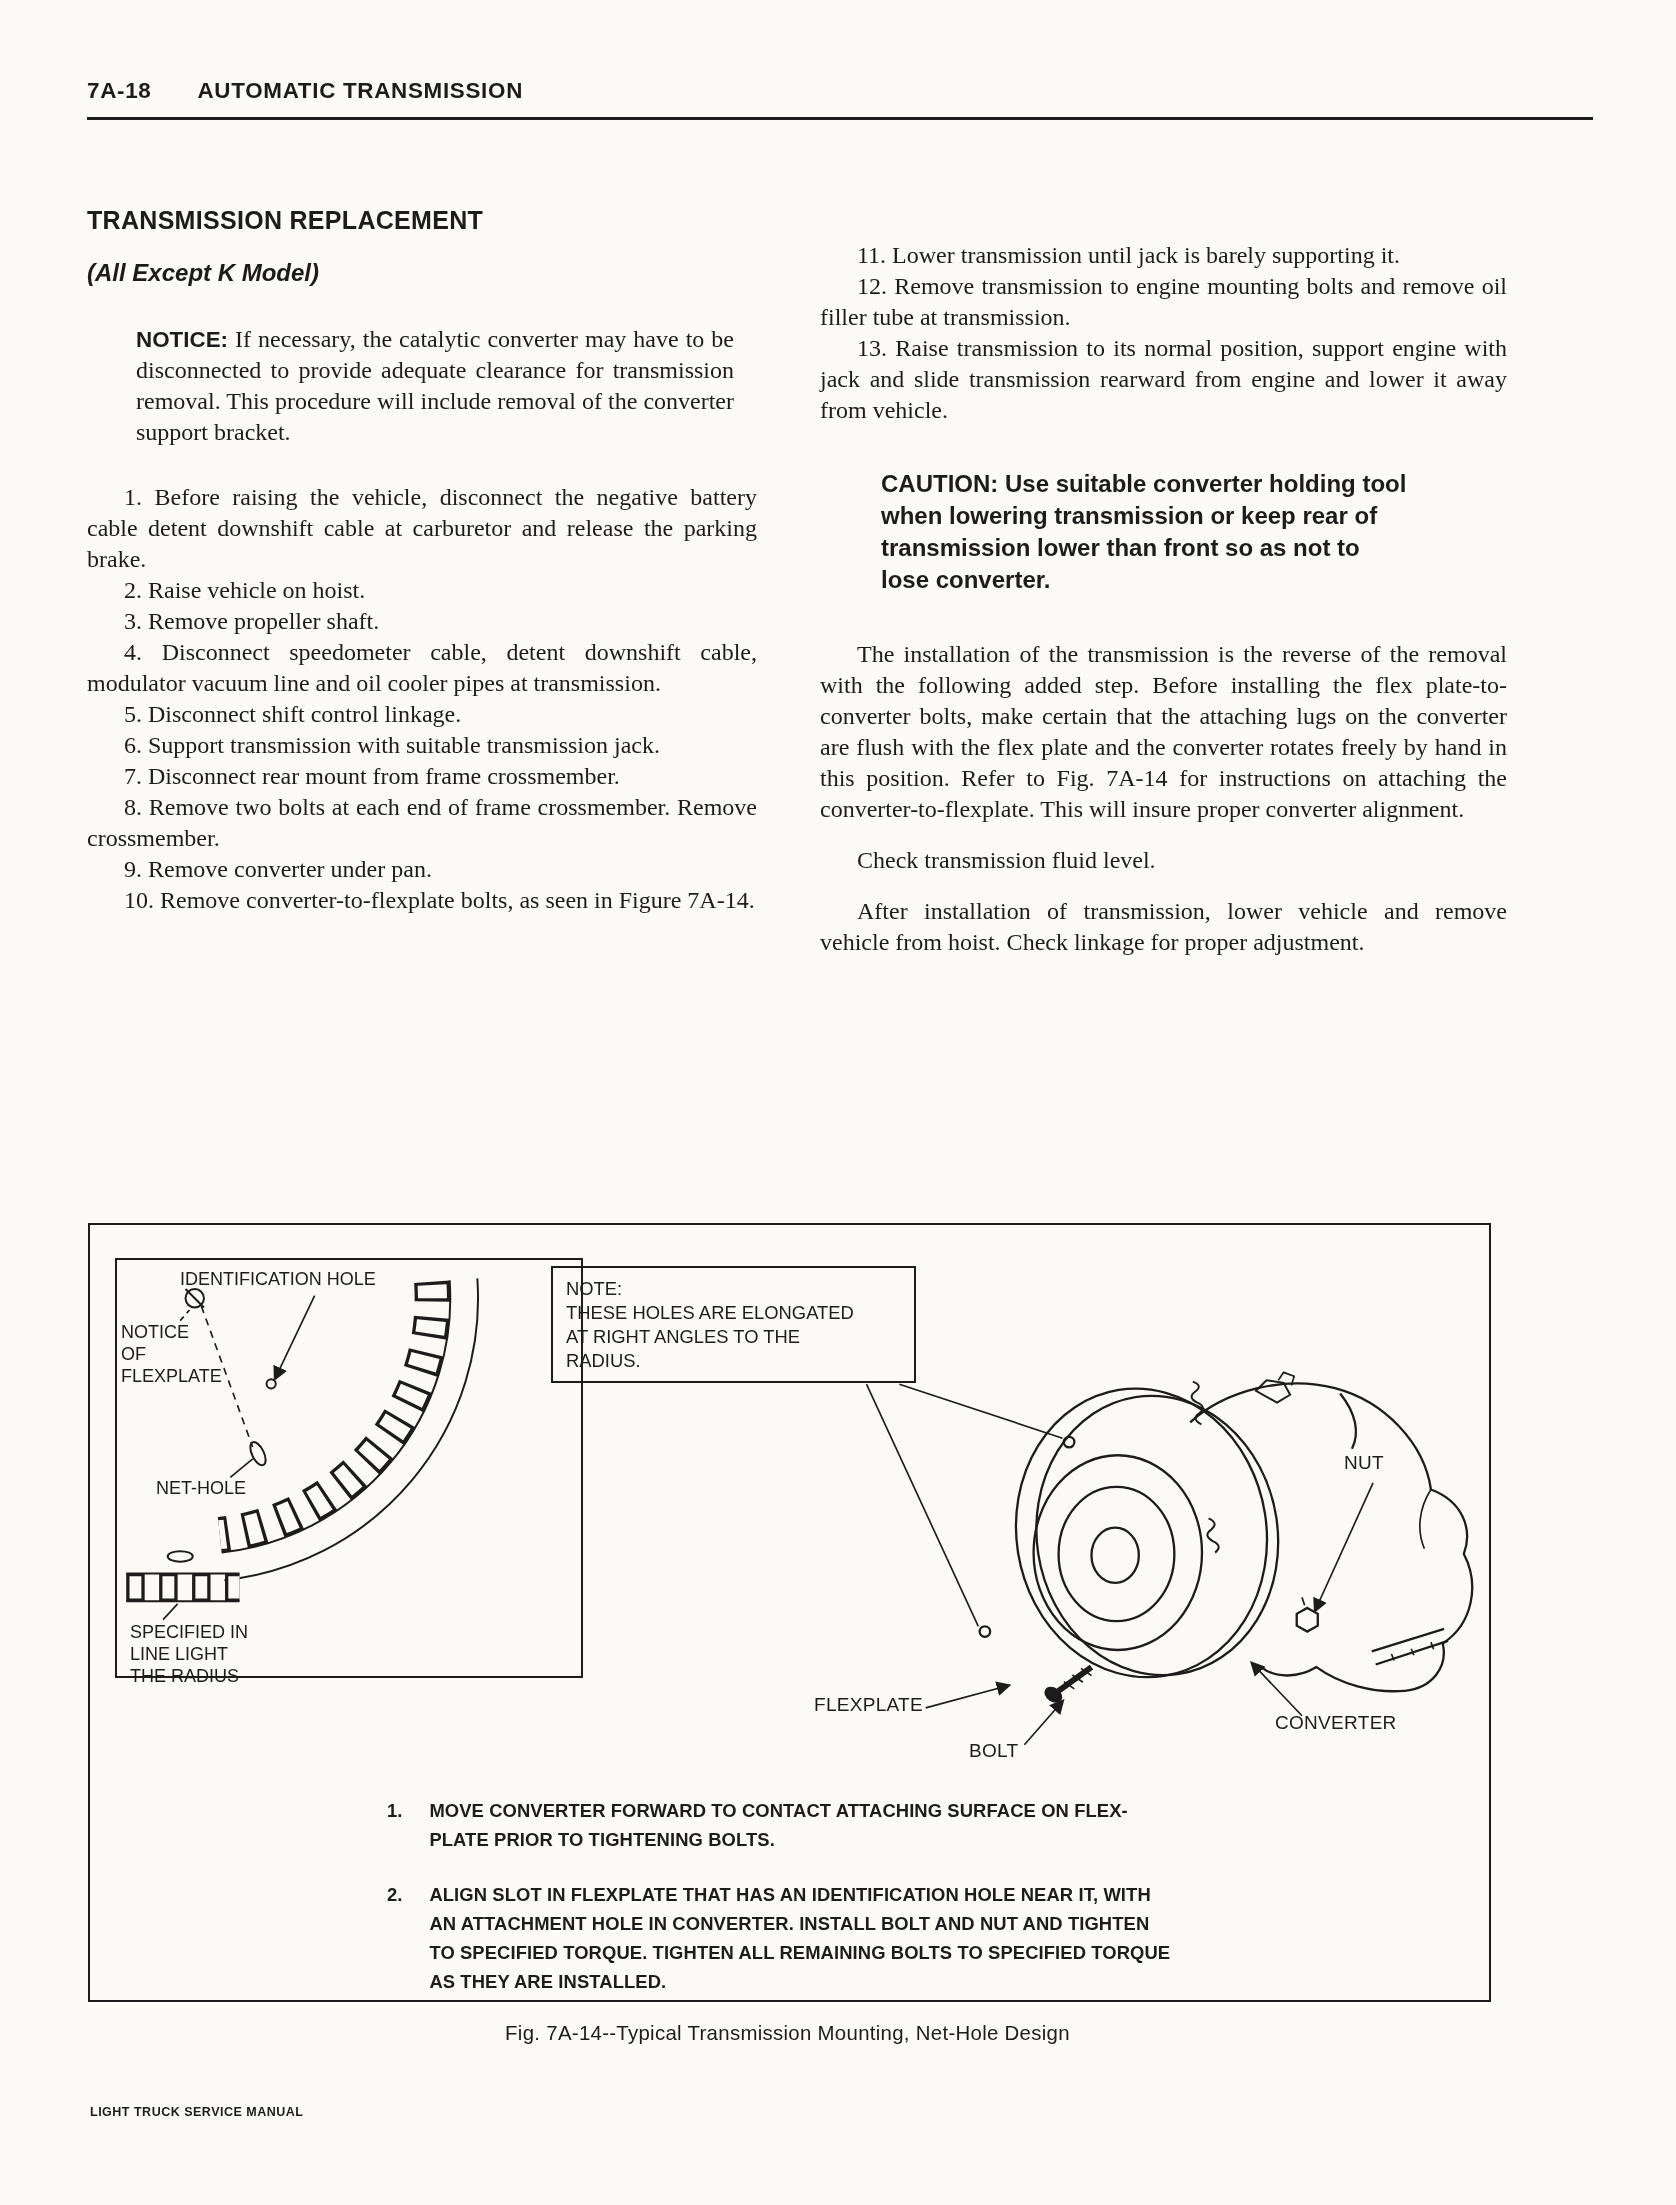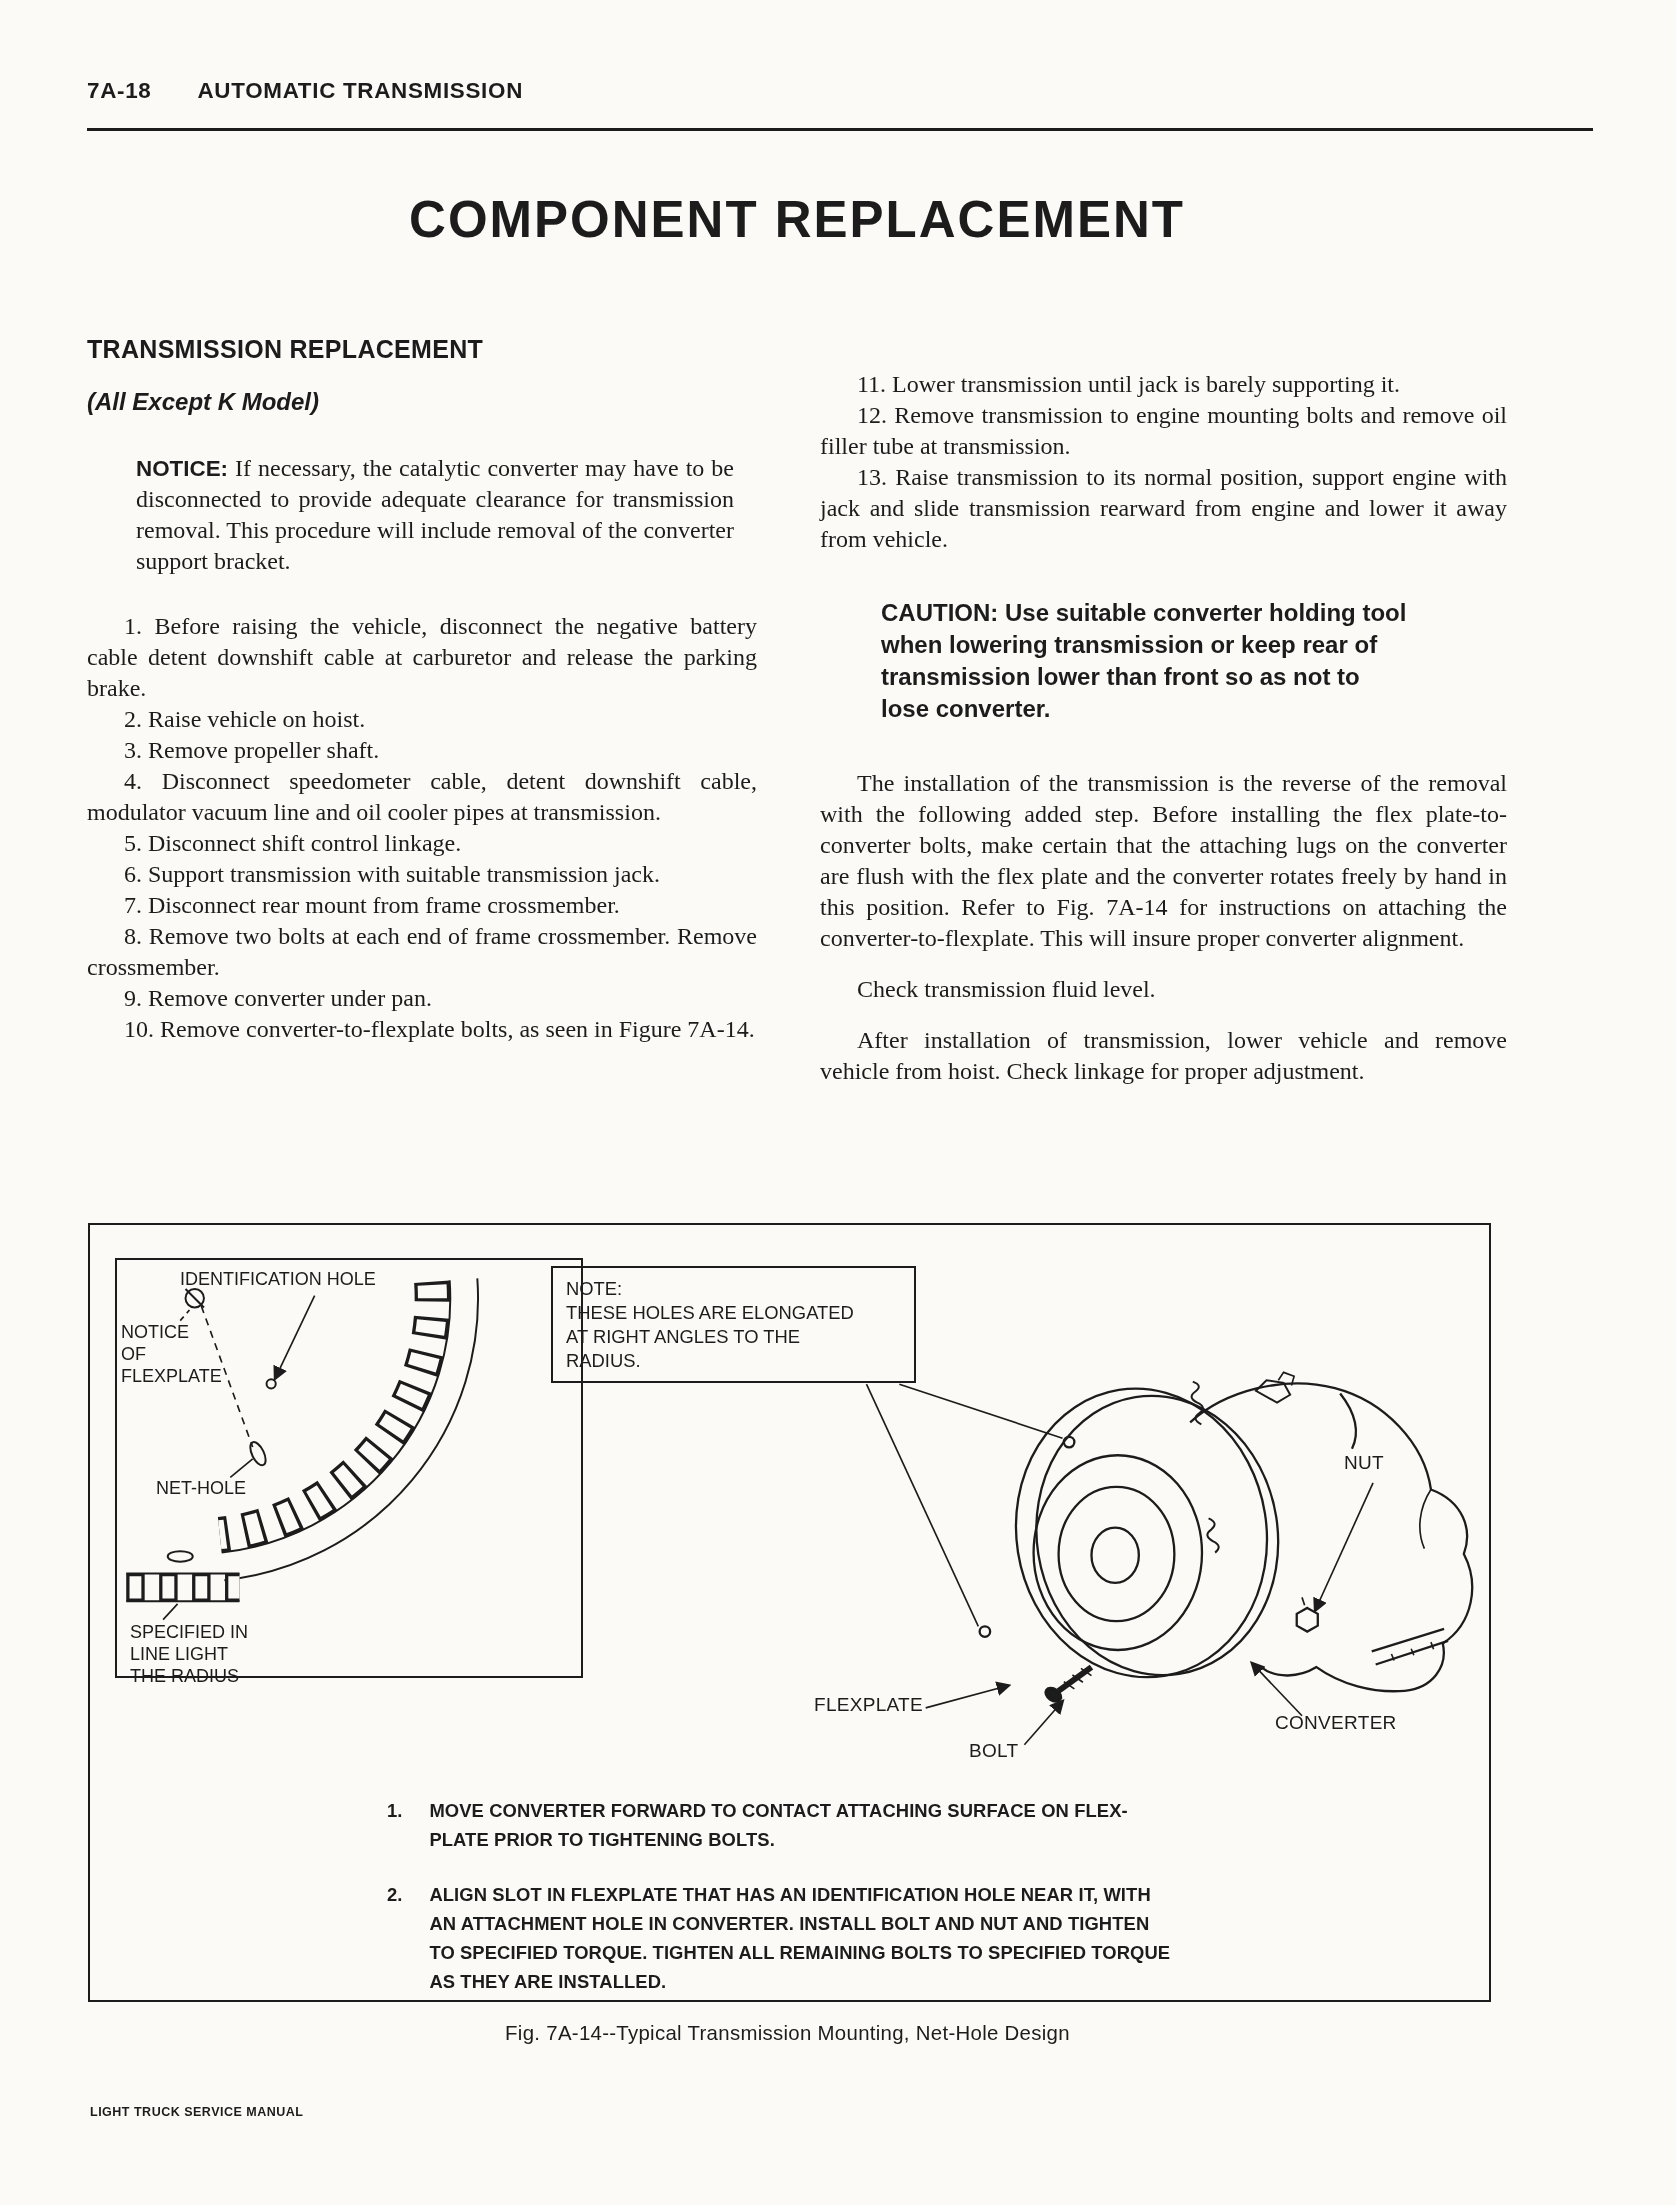--- a/index.html
+++ b/index.html
@@ -7,21 +7,21 @@
     position:relative; width:1676px; height:2205px;
     background:#fbfaf6; color:#1c1c1c; overflow:hidden;
     font-family:"Liberation Serif", serif;
   }
   .content { padding:78px 84px 0 87px; }
 
   .page-header {
     display:flex; gap:46px; align-items:baseline;
     font-family:"Liberation Sans", sans-serif; font-weight:bold; font-size:22.4px;
     letter-spacing:0.7px;
-    border-bottom:3.3px solid #1c1c1c; padding-bottom:24px; width:1506px; box-sizing:border-box;
+    border-bottom:3.3px solid #1c1c1c; padding-bottom:13px; width:1506px; box-sizing:border-box;
   }
 
   h1.page-title {
     margin:59px 0 0; width:1420px; text-align:center;
     font-family:"Liberation Sans", sans-serif; font-weight:bold;
     font-size:51px; letter-spacing:2px;
   }
 
   .cols { display:flex; gap:63px; margin-top:86px; width:1420px; }
   .col-left  { width:670px; flex:0 0 670px; }
@@ -96,21 +96,20 @@
 <body>
 
 <div class="page">
   <div class="content">
 
     <div class="page-header">
       <span>7A-18</span>
       <span>AUTOMATIC TRANSMISSION</span>
     </div>
 
-    <h1 class="page-title">COMPONENT REPLACEMENT</h1>
 
     <div class="cols">
       <div class="col-left">
         <h2 class="sec">TRANSMISSION REPLACEMENT</h2>
         <h3 class="sub">(All Except K Model)</h3>
 
         <p class="notice"><b>NOTICE:</b> <span>If necessary, the catalytic converter may have to be disconnected to provide adequate clearance for transmission removal. This procedure will include removal of the converter support bracket.</span></p>
 
         <div class="steps">
           <p>1. Before raising the vehicle, disconnect the negative battery cable detent downshift cable at carburetor and release the parking brake.</p>

